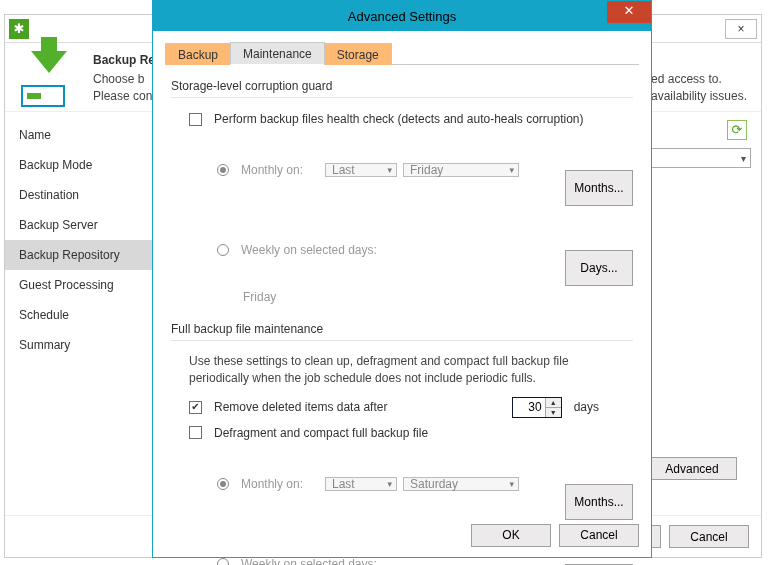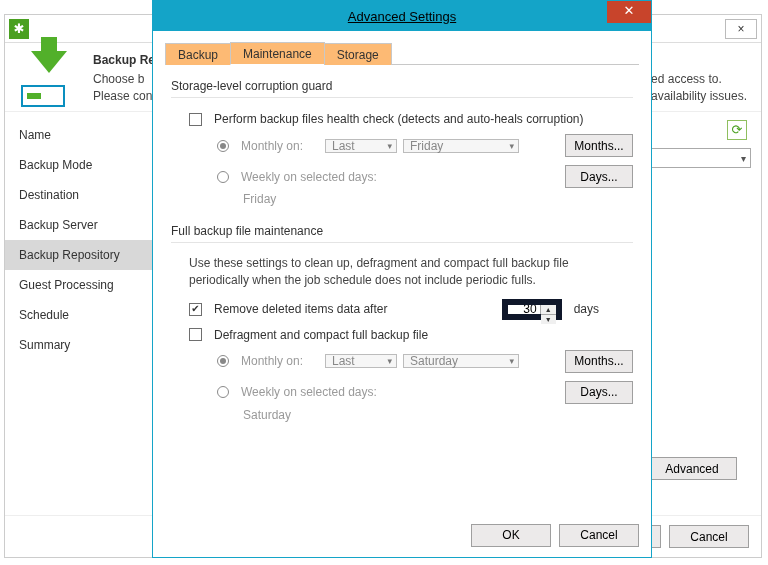--- a/index.html
+++ b/index.html
@@ -174,21 +174,20 @@
     background: #14a4c8;
     color: #000;
     display: flex;
     align-items: center;
     position: relative;
   }
   .dialog-title {
     margin: 0 auto;
     font-size: 13px;
     color: #000;
-    text-decoration: underline;
   }
   .dialog-close {
     position: absolute;
     right: 0; top: 0;
     width: 44px; height: 22px;
     background: #c8442b;
     color: #fff;
     text-align: center;
     line-height: 20px;
     font-family: Arial, sans-serif;
@@ -213,21 +212,21 @@
     border: 1px solid #c8c8c8;
     border-bottom: none;
     background: #fdba74;
     margin-right: -1px;
     cursor: pointer;
     font-size: 12px;
     position: relative;
     top: 1px;
   }
   .tab.active {
-    background: #fdba74;
+    background: #e5e5e5;
     border-bottom: 1px solid #fff;
     top: 1px;
   }
 
   .section {
     padding: 14px 6px 0 6px;
   }
   .section-label {
     color: #333;
     margin-bottom: 8px;
@@ -276,38 +275,39 @@
     justify-content: space-between;
     padding: 0 4px 0 6px;
     color: #888;
     font-size: 12px;
   }
   .select .chev { font-size: 9px; color: #7a7a7a; margin-left: 6px; }
   .sel-sm { width: 72px; }
   .sel-md { width: 116px; }
 
   .btn-small {
-    height: 23px;
+    height: 36px;
     min-width: 68px;
     border: 1px solid #9f9f9f;
     background: #eceaea;
     font-size: 12px;
     cursor: pointer;
+    margin-top: 36px;
   }
   .gap-auto { margin-left: auto; }
 
   .para {
     color: #444;
     padding: 2px 8px 6px 18px;
     line-height: 1.4;
   }
 
   .spin {
     display: inline-flex;
-    border: 6px solid #0f172a;
+    border: 1px solid #0f172a;
     height: 21px;
   }
   .spin input {
     width: 32px; border: 0; text-align: right;
     font-size: 12px; padding: 0 3px; outline: none;
   }
   .spin .arrows {
     width: 16px;
     border-left: 1px solid #a7a7a7;
     display: flex; flex-direction: column;

